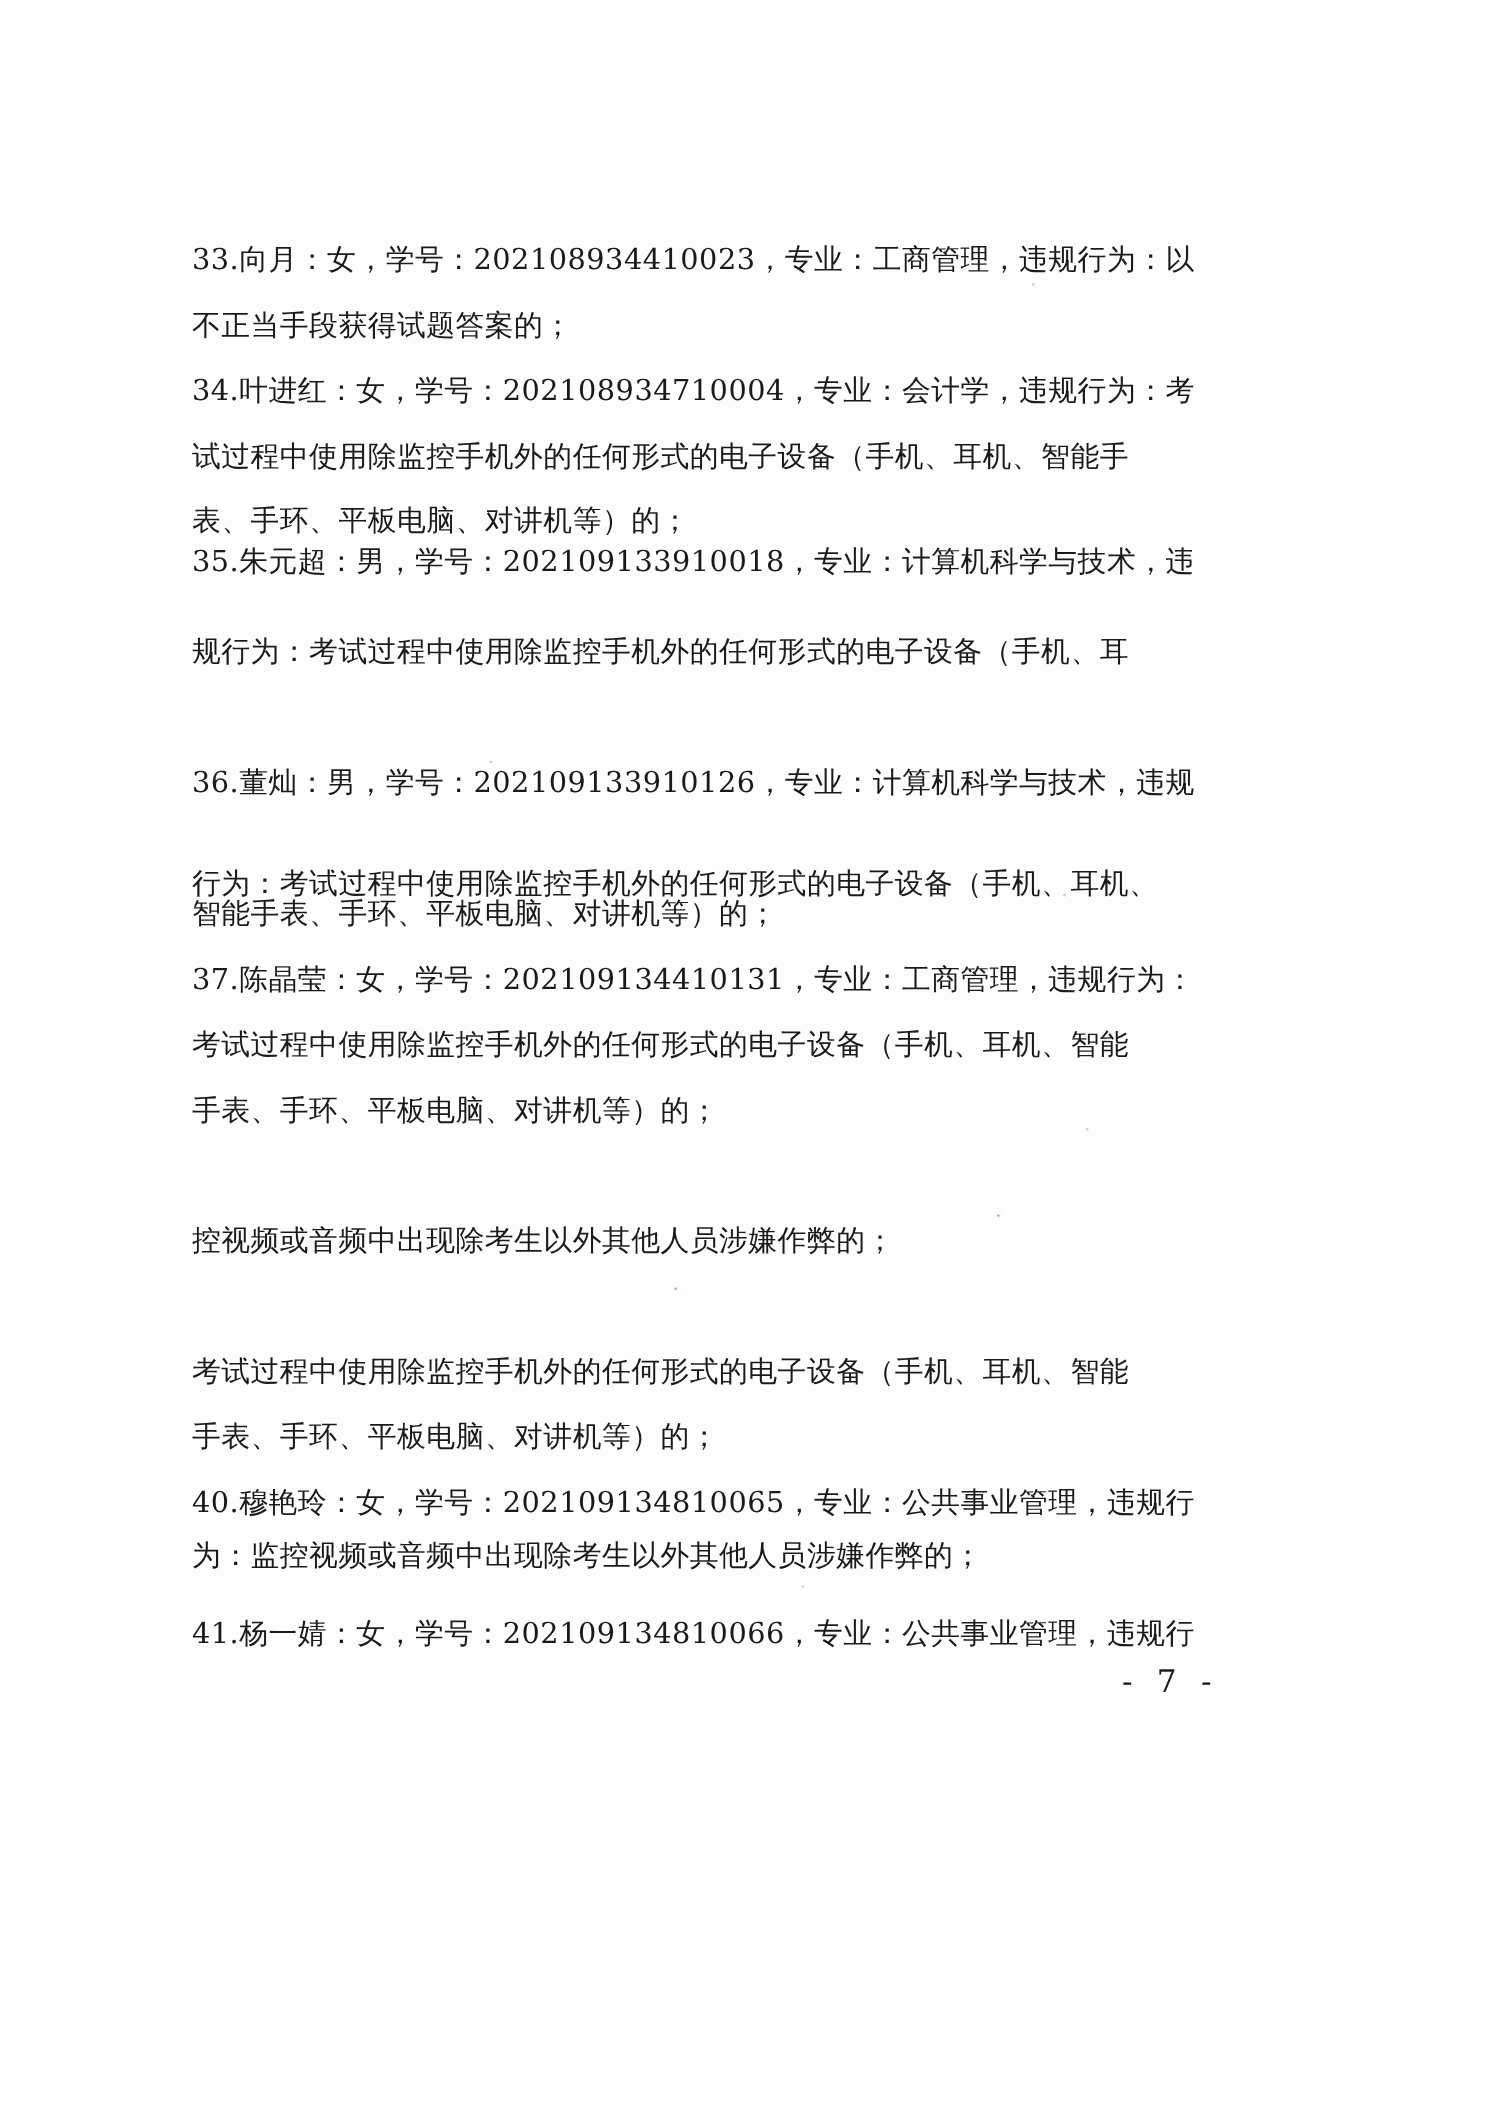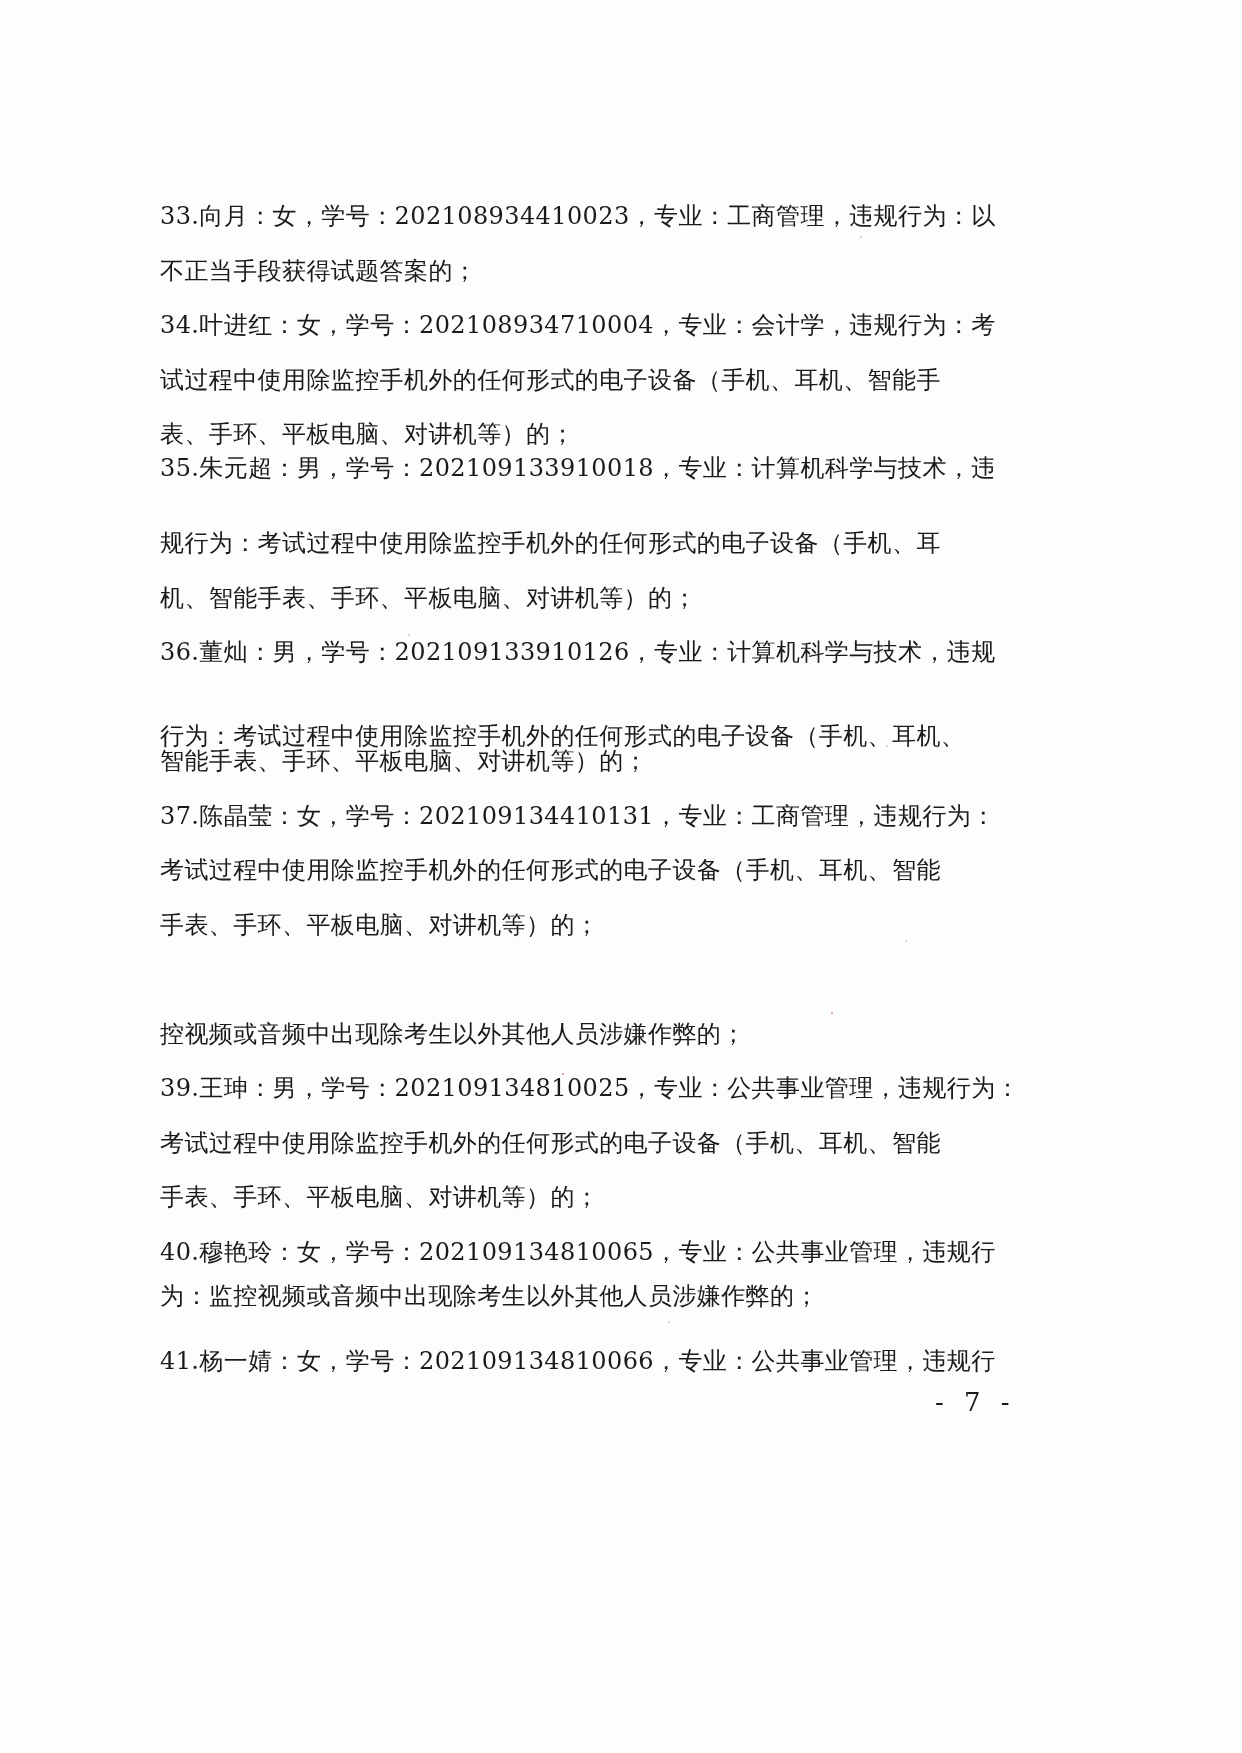--- a/index.html
+++ b/index.html
@@ -38,29 +38,27 @@
 
 <div class="page">
 
   <div class="line" style="top:196px;">33.向月：女，学号：202108934410023，专业：工商管理，违规行为：以</div>
   <div class="line" style="top:251px;">不正当手段获得试题答案的；</div>
   <div class="line" style="top:305px;">34.叶进红：女，学号：202108934710004，专业：会计学，违规行为：考</div>
   <div class="line" style="top:414px;">表、手环、平板电脑、对讲机等）的；</div>
   <div class="line" style="top:360px;">试过程中使用除监控手机外的任何形式的电子设备（手机、耳机、智能手</div>
   <div class="line" style="top:448px;">35.朱元超：男，学号：202109133910018，专业：计算机科学与技术，违</div>
   <div class="line" style="top:523px;">规行为：考试过程中使用除监控手机外的任何形式的电子设备（手机、耳</div>
-  <div class="line" style="top:578px;">机、智能手表、手环、平板电脑、对讲机等）的；</div>
   <div class="line" style="top:632px;">36.董灿：男，学号：202109133910126，专业：计算机科学与技术，违规</div>
   <div class="line" style="top:716px;">行为：考试过程中使用除监控手机外的任何形式的电子设备（手机、耳机、</div>
   <div class="line" style="top:741px;">智能手表、手环、平板电脑、对讲机等）的；</div>
   <div class="line" style="top:796px;">37.陈晶莹：女，学号：202109134410131，专业：工商管理，违规行为：</div>
   <div class="line" style="top:850px;">考试过程中使用除监控手机外的任何形式的电子设备（手机、耳机、智能</div>
   <div class="line" style="top:905px;">手表、手环、平板电脑、对讲机等）的；</div>
   <div class="line" style="top:1014px;">控视频或音频中出现除考生以外其他人员涉嫌作弊的；</div>
-  <div class="line" style="top:1068px;">39.王珅：男，学号：202109134810025，专业：公共事业管理，违规行为：</div>
   <div class="line" style="top:1123px;">考试过程中使用除监控手机外的任何形式的电子设备（手机、耳机、智能</div>
   <div class="line" style="top:1177px;">手表、手环、平板电脑、对讲机等）的；</div>
   <div class="line" style="top:1232px;">40.穆艳玲：女，学号：202109134810065，专业：公共事业管理，违规行</div>
   <div class="line" style="top:1276px;">为：监控视频或音频中出现除考生以外其他人员涉嫌作弊的；</div>
   <div class="line" style="top:1341px;">41.杨一婧：女，学号：202109134810066，专业：公共事业管理，违规行</div>
 
   <div class="page-number">- 7 -</div>
 
   <span class="speck" style="left:860px; top:236px;"></span>
   <span class="speck" style="left:408px; top:634px;"></span>

